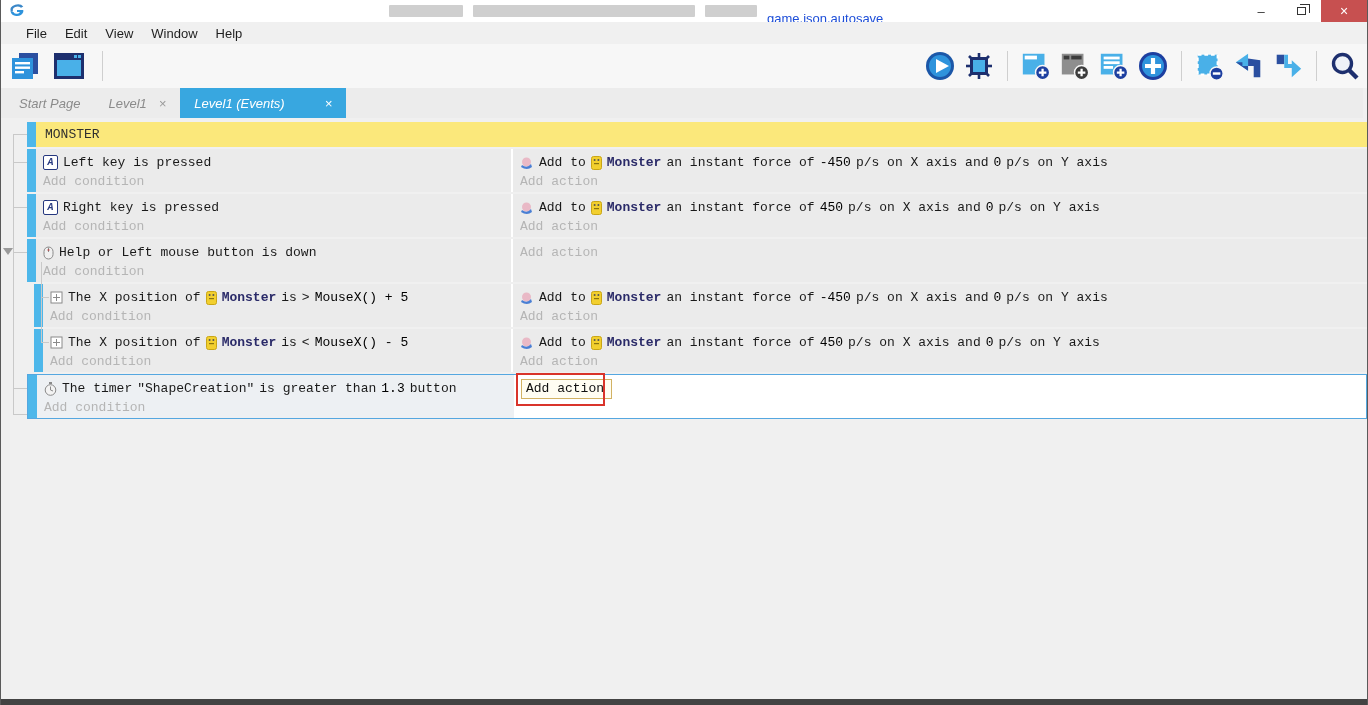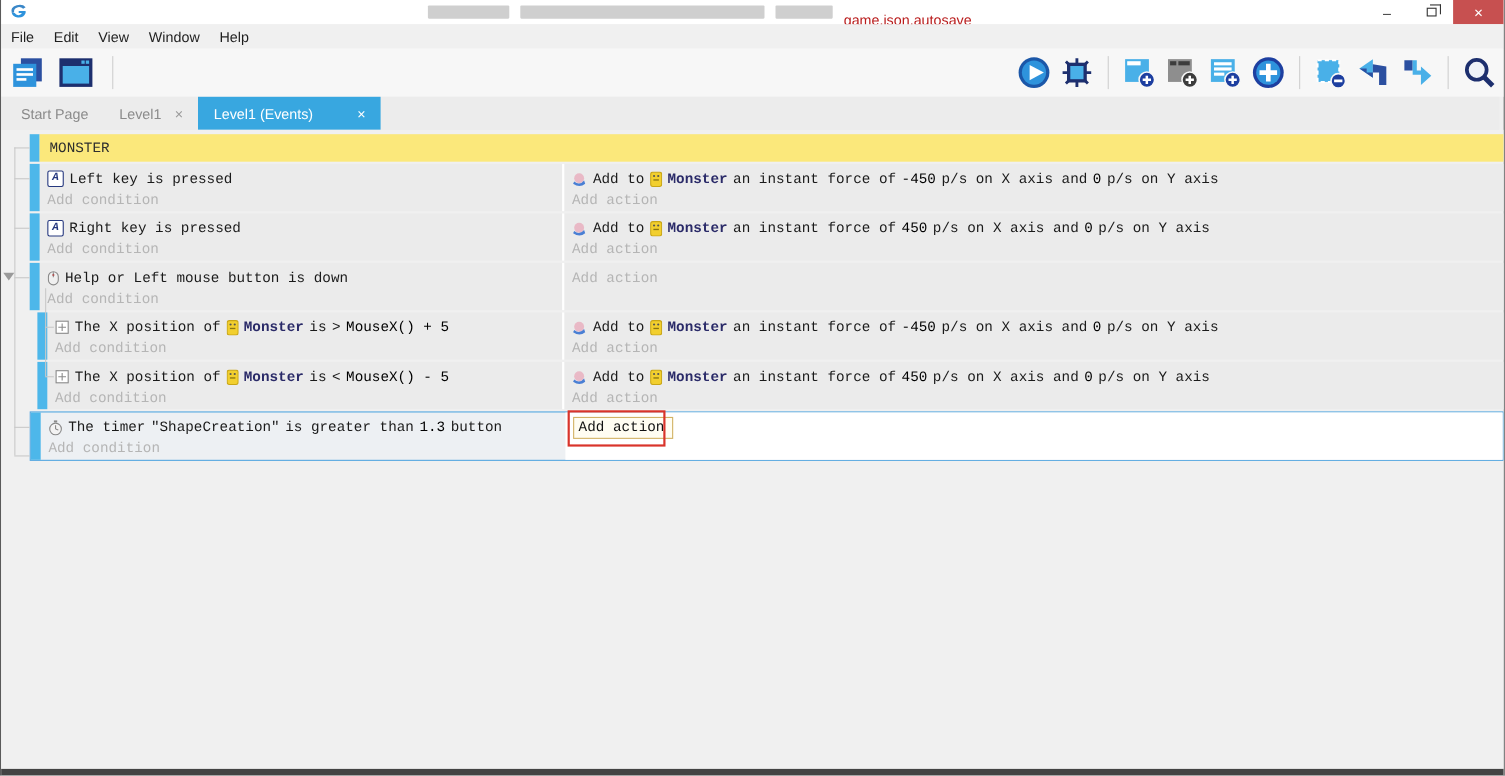--- a/index.html
+++ b/index.html
@@ -7,43 +7,43 @@
   .page {
     position:relative; width:1368px; height:705px; overflow:hidden;
     background:#f0f0f0; font-family:"Liberation Sans", sans-serif;
     border-left:1px solid #5a5a5a; border-right:1px solid #5a5a5a;
   }
   
   .titlebar { position:absolute; top:0; left:0; right:0; height:22px; background:#ffffff; }
   .logo { position:absolute; left:7px; top:2px; width:18px; height:18px; }
   .title-center { position:absolute; left:388px; top:0; height:22px; display:flex; align-items:center; gap:10px; }
   .redact { height:12px; background:#cfcfcf; border-radius:1px; }
-  .title-text { font-size:13px; color:#b91c1c;margin-top:14px; }
+  .title-text { font-size:13px; color:#1d4ed8;margin-top:14px; }
   .win-controls { position:absolute; right:0; top:0; height:22px; display:flex; }
   .win-btn { width:40px; height:22px; display:flex; align-items:center; justify-content:center;
              font-size:13px; color:#333; cursor:default; }
   .win-btn.restore-b { position:relative; }
   .restore-glyph { position:relative; width:9px; height:8px; border:1px solid #333; background:#fff; }
   .restore-glyph::before { content:""; position:absolute; left:2px; top:-4px; width:9px; height:8px;
              border:1px solid #333; border-bottom:none; border-left:none; }
   .win-btn.close-b { width:46px; background:#c75050; color:#fff; font-size:14px; }
   
   .menubar { position:absolute; top:22px; left:0; right:0; height:22px; background:#f0f0f0;
-             display:flex; align-items:center; padding-left:0; }
+             display:flex; align-items:center; padding-left:16px; }
   .menu-item { font-size:13px; color:#1e1e1e; padding:0 9px; height:22px; display:flex; align-items:center; }
   
   .toolbar { position:absolute; top:44px; left:0; right:0; height:44px; background:#f7f7f7;
              display:flex; align-items:center; }
   .tb-left { display:flex; align-items:center; gap:12px; margin-left:8px; }
   .tb-right { position:absolute; right:6px; display:flex; align-items:center; gap:7px; }
   .tb-btn { width:32px; height:32px; display:flex; align-items:center; justify-content:center; }
   .tb-sep { width:1px; height:30px; background:#cfcfcf; margin:0 5px; }
   
   .tabbar { position:absolute; top:88px; left:0; right:4px; height:30px; background:#ececec;
-            display:flex; align-items:stretch; padding-left:4px; }
+            display:flex; align-items:stretch; padding-left:4px;font-style:italic; }
   .tab { display:flex; align-items:center; padding:0 14px; font-size:13px; color:#8b8b8b; gap:12px; }
   .tab .tab-x { font-size:13px; color:#9a9a9a; }
   .tab.active { background:#38a7e0; color:#ffffff;gap:40px; }
   .tab.active .tab-x { color:#ffffff; }
   
   .sheet { position:absolute; top:118px; left:0; right:0; bottom:6px; background:#f0f0f0; padding-top:4px;font-family:Liberation Mono, monospace; }
   .row { display:flex; margin:0 0 2px 26px; position:relative; }
   .row.sub { margin-left:33px; }
   .strip { width:9px; flex:none; background:#4db7ea; }
   .comment-row { height:25px; }

